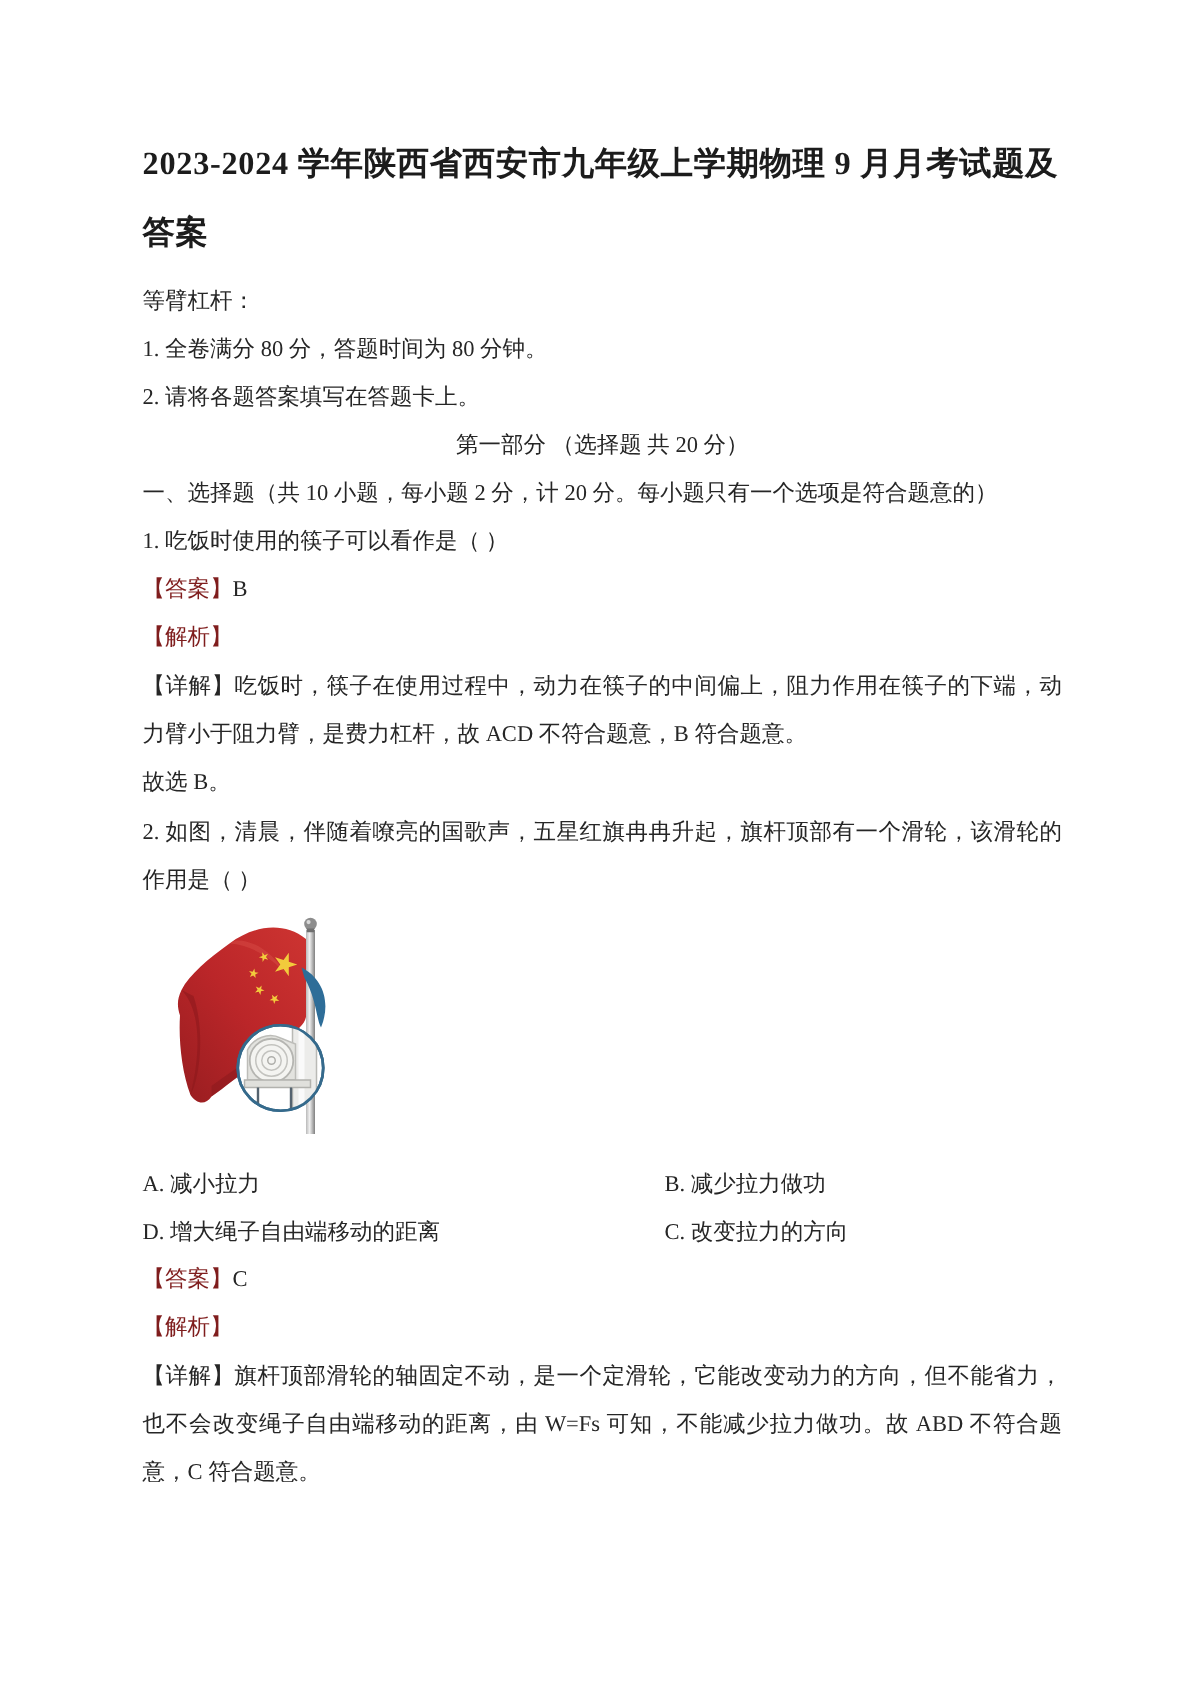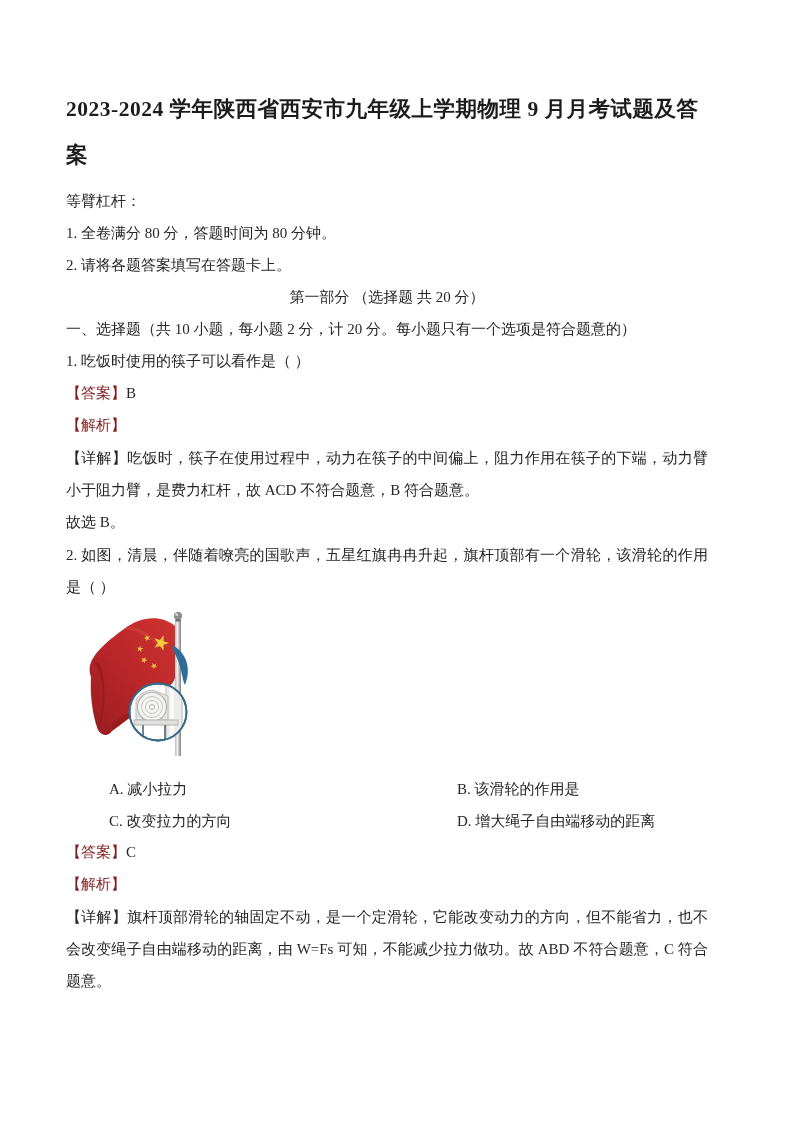--- a/index.html
+++ b/index.html
@@ -1,40 +1,40 @@
 <!DOCTYPE html>
 <html><head>
 <meta charset="utf-8">
 <style>
   html,body{margin:0;padding:0;background:#ffffff;}
   .page{
     position:relative;
     width:793px;height:1122px;
     box-sizing:border-box;
-    padding:86px 85px 40px 66px;
+    padding:86px 85px 40px 95px;
     background:#ffffff;
     font-family:"Liberation Serif","DejaVu Serif",serif;
     color:#262626;
     overflow:hidden;
   }
   .title{
     font-size:21.5px;font-weight:bold;line-height:46px;
     margin:0 0 8px 0;color:#1c1c1c;letter-spacing:0.5px;
   }
   p{margin:0 0 1px 0;font-size:15px;line-height:31px;}
   .section-heading{text-align:center;}
   .detail{line-height:32px;text-align:justify;}
   .blue{color:#7f1d1d;}
   .opt-row1 span.opt{display:inline-block;}
   .opt-a1{width:184px;}
   .opt-b1{width:164px;}
   .opt-c1{width:158px;}
   .opt-grid{
     display:grid;grid-template-columns:348px 1fr;
-    font-size:15px;line-height:31px;row-gap:1px;margin-left:43px;
+    font-size:15px;line-height:31px;row-gap:1px;
   }
   .figure{
     width:200px;height:158px;
     margin:4px 0 4px 22px;
   }
 </style>
 </head>
 <body>
 
 <div class="page">
@@ -123,23 +123,23 @@
         <line x1="55" y1="117" x2="55" y2="133" stroke="#55636f" stroke-width="1.6"></line>
         <line x1="77" y1="117" x2="77" y2="133" stroke="#55636f" stroke-width="1.6"></line>
       </g>
       <circle cx="70" cy="104" r="28.5" fill="none" stroke="#356a8c" stroke-width="1.8"></circle>
       <path d="M 84,37 C 98,44 104,60 97,77 C 94,72 94,58 86,44 Z" fill="#2e6d98"></path>
     </g>
   </svg>
 
   <div class="opt-grid">
     <span>A. 减小拉力</span>
-    <span>B. 该滑轮的作用是</span>
+    <span>B. 减少拉力做功</span>
+    <span>D. 增大绳子自由端移动的距离</span>
     <span>C. 改变拉力的方向</span>
-    <span>D. 增大绳子自由端移动的距离</span>
   </div>
 
   <p><span class="blue">【答案】</span><span>C</span></p>
 
   <p><span class="blue">【解析】</span></p>
 
   <p class="detail"><span>【详解】</span><span>旗杆顶部滑轮的轴固定不动，是一个定滑轮，它能改变动力的方向，但不能省力，也不会改变绳子自由端移动的距离，由 W=Fs 可知，不能减少拉力做功。故 ABD 不符合题意，C 符合题意。</span></p>
 
 </div>
 

